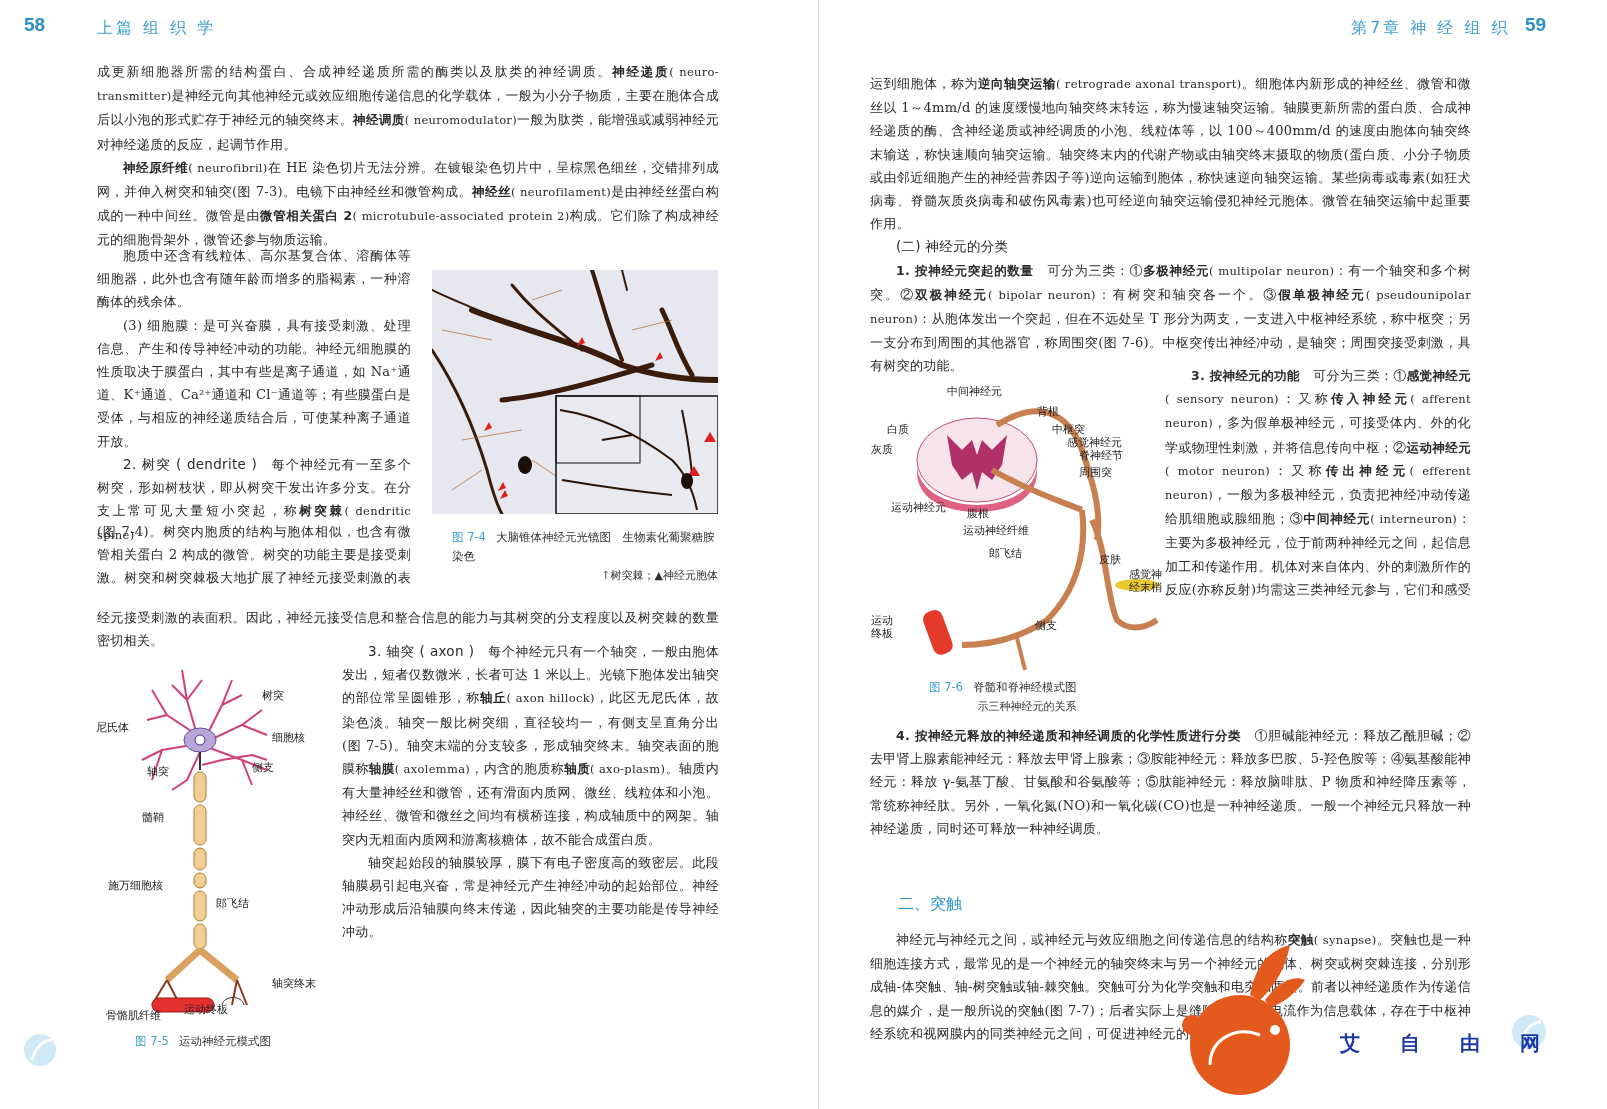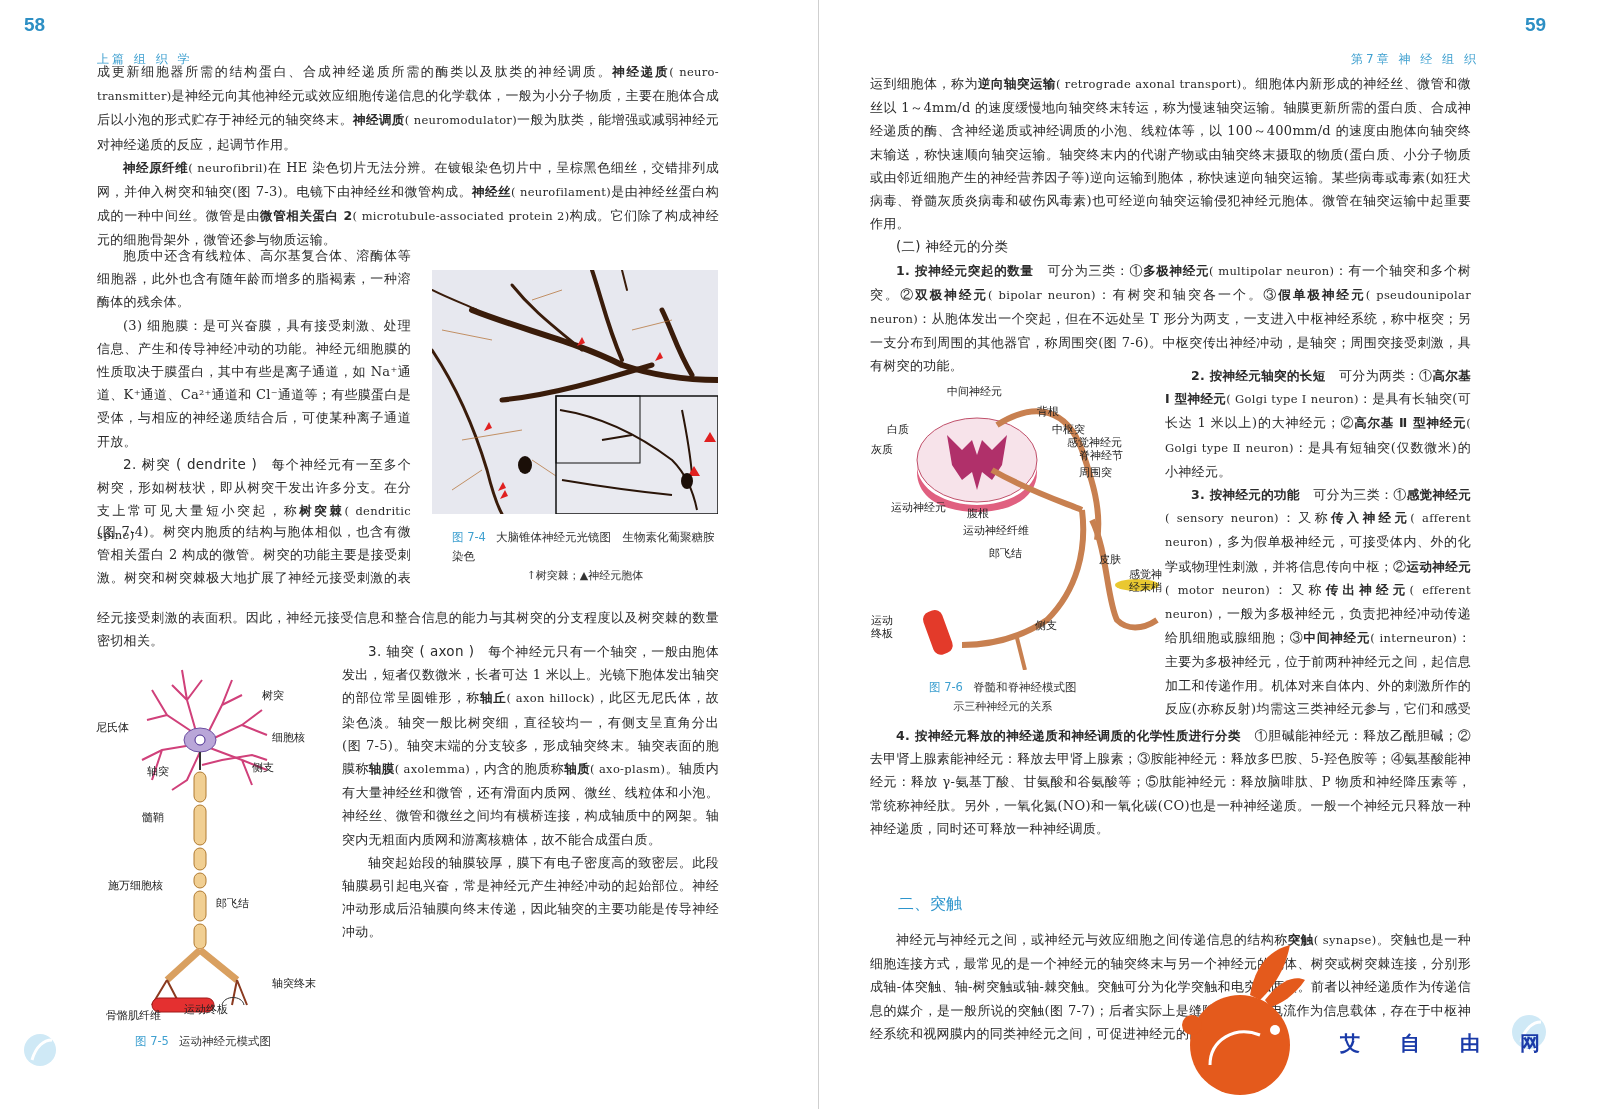--- a/index.html
+++ b/index.html
@@ -5,33 +5,33 @@
   * { box-sizing: border-box; margin: 0; padding: 0; }
   html, body { width: 1607px; height: 1109px; overflow: hidden; background: #fff; }
   body { font-family: "DejaVu Serif", "Liberation Serif", serif; color: #2a2a2a; position: relative; }
   .spread { position: absolute; left: 0; top: 0; width: 1607px; height: 1109px; background: #fff; }
   .gutter { position: absolute; left: 818px; top: 0; width: 1px; height: 1109px; background: #cfcfcf; }
   .page { position: absolute; top: 0; height: 1109px; }
   .page-left { left: 0; width: 818px; }
   .page-right { left: 819px; width: 788px; }
 
   .pnum { position: absolute; top: 14px; font-family: "Liberation Sans", sans-serif; font-size: 19px; color: #2d8fc4; font-weight: bold; }
-  .runhead { position: absolute; top: 18px; font-family: "DejaVu Sans", sans-serif; font-size: 12px; color: #3fa0d0; letter-spacing: 3px; margin-top: 33px; }
+  .runhead { position: absolute; top: 18px; font-family: "DejaVu Sans", sans-serif; font-size: 16px; color: #3fa0d0; letter-spacing: 3px; }
 
   .txt { position: absolute; font-size: 13px; line-height: 23.2px; text-align: justify; letter-spacing: 0.3px; }
   .txt p { text-indent: 2em; }
   .txt p.noind { text-indent: 0; }
   .b { font-family: "DejaVu Sans", sans-serif; font-weight: bold; font-size: 12.5px; }
   .en { font-size: 11.5px; }
   .h3 { font-family: "DejaVu Sans", sans-serif; font-size: 13.5px; }
   .h2 { position: absolute; font-family: "DejaVu Sans", sans-serif; font-size: 16px; color: #2d95cc; }
 
   .cap { position: absolute; font-family: "DejaVu Sans", sans-serif; font-size: 11.5px; color: #333; line-height: 19px; }
   .cap .fig { color: #3fa0d0; margin-right: 10px; }
-  .cap .sub { display: block; text-align: center; font-family: "DejaVu Serif", serif; font-size: 11px; }
+  .cap .sub { display: block; text-align: right; font-family: "DejaVu Serif", serif; font-size: 11px; }
 
   .figbox { position: absolute; }
   .lbl { position: absolute; font-family: "DejaVu Serif", serif; font-size: 11px; color: #222; white-space: nowrap; }
 
   .wm-logo { position: absolute; left: 1180px; top: 945px; width: 300px; height: 150px; }
   .wm-text { position: absolute; left: 1300px; top: 940px; font-family: "DejaVu Sans", sans-serif; font-weight: bold; font-size: 70px; color: #19c23a; letter-spacing: -2px; }
   .wm-sub { position: absolute; left: 1340px; top: 1030px; font-family: "DejaVu Sans", sans-serif; font-weight: bold; font-size: 20px; color: #1a3aa8; letter-spacing: 40px; }
 </style>
 </head>
 <body>
@@ -214,23 +214,20 @@
       <div class="lbl" style="left:262px; top:188px; white-space:normal; width:40px; line-height:13px;">感觉神经末梢</div>
       <div class="lbl" style="left:4px; top:234px; white-space:normal; width:26px; line-height:13px;">运动终板</div>
       <div class="lbl" style="left:168px; top:238px;">侧支</div>
     </div>
     <div class="cap" style="left:110px; top:678px;">
       <span class="fig">图 7-6</span><span>脊髓和脊神经模式图</span>
       <span class="sub">示三种神经元的关系</span>
     </div>
 
     <div class="txt" style="left:346px; top:364px; width:306px;">
-      <p>
-        <span class="b">2. 按神经元轴突的长短</span>　<span>可分为两类：①</span><span class="b">高尔基 Ⅰ 型神经元</span><span class="en">( Golgi type Ⅰ neuron)</span><span>：是具有长轴突(可长达 1 米以上)的大神经元；②</span><span class="b">高尔基 Ⅱ 型神经元</span><span class="en">( Golgi type Ⅱ neuron)</span><span>：是具有短轴突(仅数微米)的小神经元。</span>
-      </p>
       <p style="height:240px; overflow:hidden;">
         <span class="b">3. 按神经元的功能</span>　<span>可分为三类：①</span><span class="b">感觉神经元</span><span class="en">( sensory neuron)</span><span>：又称</span><span class="b">传入神经元</span><span class="en">( afferent neuron)</span><span>，多为假单极神经元，可接受体内、外的化学或物理性刺激，并将信息传向中枢；②</span><span class="b">运动神经元</span><span class="en">( motor neuron)</span><span>：又称</span><span class="b">传出神经元</span><span class="en">( efferent neuron)</span><span>，一般为多极神经元，负责把神经冲动传递给肌细胞或腺细胞；③</span><span class="b">中间神经元</span><span class="en">( interneuron)</span><span>：主要为多极神经元，位于前两种神经元之间，起信息加工和传递作用。机体对来自体内、外的刺激所作的反应(亦称反射)均需这三类神经元参与，它们和感受器、效应器共同构成反射弧(图 7-6)。动物越进化，其中间神经元越多。人的中间神经元占神经元总数的 99% 以上，在中枢神经系统内构成复杂的神经元网络，是学习、记忆和思维的基础。</span>
       </p>
     </div>
 
     <div class="txt" style="left:51px; top:724px; width:601px;">
       <p>
         <span class="b">4. 按神经元释放的神经递质和神经调质的化学性质进行分类</span>　<span>①胆碱能神经元：释放乙酰胆碱；②去甲肾上腺素能神经元：释放去甲肾上腺素；③胺能神经元：释放多巴胺、5-羟色胺等；④氨基酸能神经元：释放 γ-氨基丁酸、甘氨酸和谷氨酸等；⑤肽能神经元：释放脑啡肽、P 物质和神经降压素等，常统称神经肽。另外，一氧化氮(NO)和一氧化碳(CO)也是一种神经递质。一般一个神经元只释放一种神经递质，同时还可释放一种神经调质。</span>
       </p>
     </div>

